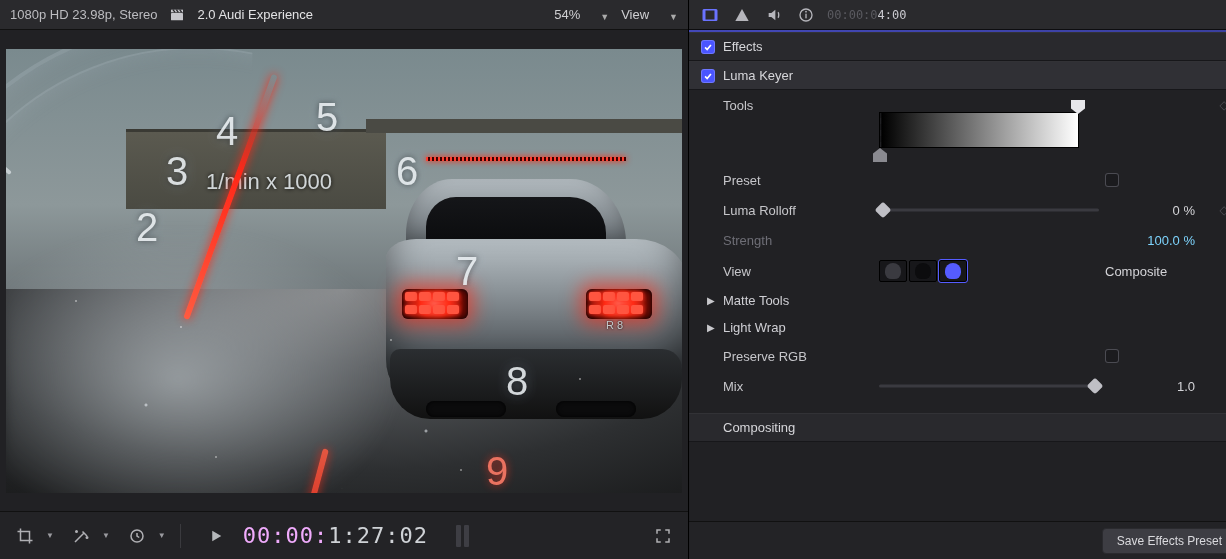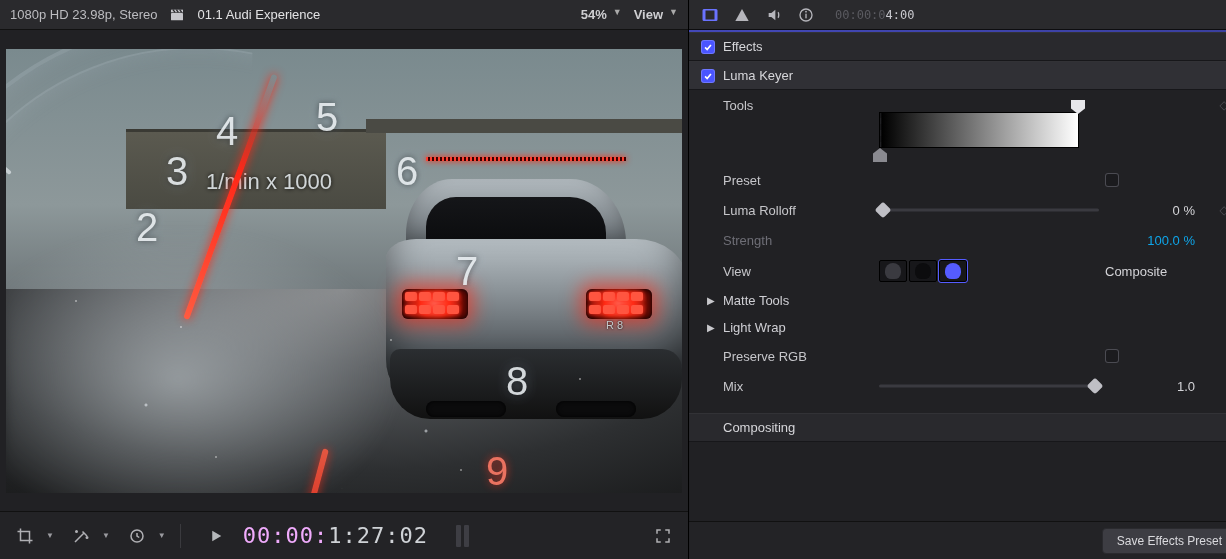--- a/index.html
+++ b/index.html
@@ -3,21 +3,21 @@
 <meta charset="utf-8">
 <style>
   * { box-sizing: border-box; margin: 0; padding: 0; }
   html, body { width: 1226px; height: 559px; background:#1b1b1d; font-family: -apple-system, "Helvetica Neue", Arial, sans-serif; color:#c9c9cc; overflow:hidden; }
   .app { display:flex; width:1226px; height:559px; background:#1e1e21; }
   
   .viewer { width:696px; height:559px; background:#212124; display:flex; flex-direction:column; position:relative; border-right:1px solid #000; }
   .viewer-top { height:30px; background:#2a2a2d; display:flex; align-items:center; padding:0 10px; font-size:13px; color:#cfcfd2; gap:12px; border-bottom:1px solid #111; }
   .viewer-top .spacer { flex:1; }
   .clap-icon svg { width:16px; height:16px; display:block; }
-  .zoom-group, .view-group { display:flex; align-items:flex-start; gap:6px; cursor:default;font-weight:bold; }
+  .zoom-group, .view-group { display:flex; align-items:flex-end; gap:20px; cursor:default; }
   .chev-down { font-size:9px; color:#aaa; }
   .viewer-title { color:#e2e2e4; }
   .viewer-format { color:#bcbcc0; }
   
   .viewer-canvas-wrap { flex:1; display:flex; align-items:center; justify-content:center; padding:4px 6px 4px 6px; }
   .viewer-canvas { width:676px; height:444px; background:#000; position:relative; overflow:hidden; }
   .sky { position:absolute; inset:0; background:linear-gradient(#7a8a8e 0%, #8d989a 35%, #6f777a 55%, #3a3d3f 75%, #2a2c2e 100%); }
   .building { position:absolute; left:120px; top:80px; width:260px; height:80px; background:linear-gradient(#5b5a50,#4a4a42); border-top:3px solid #3a3a34; }
   .roofline { position:absolute; top:70px; left:360px; width:320px; height:14px; background:#4a4a44; }
   .led-strip { position:absolute; top:108px; left:420px; width:200px; height:4px; background:repeating-linear-gradient(90deg,#ff4030 0 2px,#3a0000 2px 4px); box-shadow:0 0 6px #ff2a10; }
@@ -78,39 +78,39 @@
   .vb-spacer { flex:1; }
   .chev-d { font-size:8px; color:#9a9a9f; margin-left:-6px; }
 
   
   .inspector { flex:1; background:#212124; display:flex; flex-direction:column; }
   .insp-top { height:30px; background:#2a2a2d; border-bottom:1px solid #0d0d0f; display:flex; align-items:center; padding:0 10px; gap:10px; font-size:13px; }
   .insp-tab { width:22px; height:22px; display:flex; align-items:center; justify-content:center; border-radius:3px; }
   .insp-tab.active { color:#6a73ff; }
   .clip-name { color:#d8d8dc; text-align:center; flex:1; }
   .insp-tc { font-family:ui-monospace,Menlo,monospace; font-size:12px; }
-  .insp-tc .dim { color:#5a5a60;margin-left:8px; }
+  .insp-tc .dim { color:#5a5a60; }
   .insp-tc .lit { color:#c9c9cf; }
   .insp-divider { height:2px; background:linear-gradient(90deg,#4348b8,#3a3f9e); }
 
   .insp-body { flex:1; overflow:auto; font-size:13px; }
   .section-row { display:flex; align-items:center; padding:6px 12px; gap:8px; }
   .section-header { background:#29292d; border-top:1px solid #323236; border-bottom:1px solid #17171a; }
   .section-header.sub { background:#303035; }
   .section-title { color:#d6d6da; }
   .checkbox { width:14px; height:14px; border-radius:3px; background:#4a55ff; display:flex; align-items:center; justify-content:center; box-shadow:inset 0 0 0 1px rgba(255,255,255,.2); }
   .checkbox svg { width:10px; height:10px; }
   .checkbox.empty { background:#1b1b1e; box-shadow:inset 0 0 0 1px #4b4b52; }
 
   .param-row { display:grid; grid-template-columns: 150px 220px 100px 26px; align-items:center; padding:5px 12px 5px 34px; gap:6px; color:#c6c6cb; min-height:30px; }
   .param-row.tall { min-height:72px; align-items:flex-start; padding-top:8px; }
   .param-label { color:#c6c6ca; }
   .param-label.dim { color:#6e6e76; }
   .param-value { text-align:right; padding-right:10px; color:#d4d4d8; font-variant-numeric:tabular-nums; }
-  .param-value.dim { color:#0ea5e9; }
+  .param-value.dim { color:#7dd3fc; }
   .kf { color:#4c4c52; font-size:12px; text-align:center; }
   .kf.hidden { visibility:hidden; }
   .slider { height:14px; position:relative; }
   .slider .track { position:absolute; top:50%; left:0; right:0; height:3px; background:#3a3a40; border-radius:2px; transform:translateY(-50%); }
   .slider .thumb { position:absolute; top:50%; width:12px; height:12px; background:#bfbfc5; border-radius:3px; transform:translate(-50%,-50%) rotate(45deg); }
   
   .luma-widget { width:200px; position:relative; height:58px; margin-top:4px; }
   .luma-grad { position:absolute; top:10px; left:0; width:200px; height:36px; background:linear-gradient(90deg, transparent 0%, #000 1%, #fff 100%); border:1px solid #000; }
   .luma-checker { position:absolute; top:10px; left:0; width:200px; height:36px;
     background:
@@ -144,21 +144,21 @@
       <span class="viewer-format">1080p HD 23.98p, Stereo</span>
       <span class="clap-icon">
         <svg viewBox="0 0 24 24" fill="#c6c6cb">
             <rect x="3" y="9" width="18" height="11" rx="1"></rect>
             <polygon points="3,4 21,4 21,8 3,8" fill="#c6c6cb"></polygon>
             <line x1="6" y1="4" x2="9" y2="8" stroke="#2a2a2d" stroke-width="2"></line>
             <line x1="11" y1="4" x2="14" y2="8" stroke="#2a2a2d" stroke-width="2"></line>
             <line x1="16" y1="4" x2="19" y2="8" stroke="#2a2a2d" stroke-width="2"></line>
           </svg>
       </span>
-      <span class="viewer-title">01.1 Audi Experience</span>
+      <span class="viewer-title">2.0 Audi Experience</span>
       <span class="spacer"></span>
       <span class="zoom-group">
         <span>54%</span>
         <span class="chev-down">▼</span>
       </span>
       <span class="view-group">
         <span>View</span>
         <span class="chev-down">▼</span>
       </span>
     </div>

